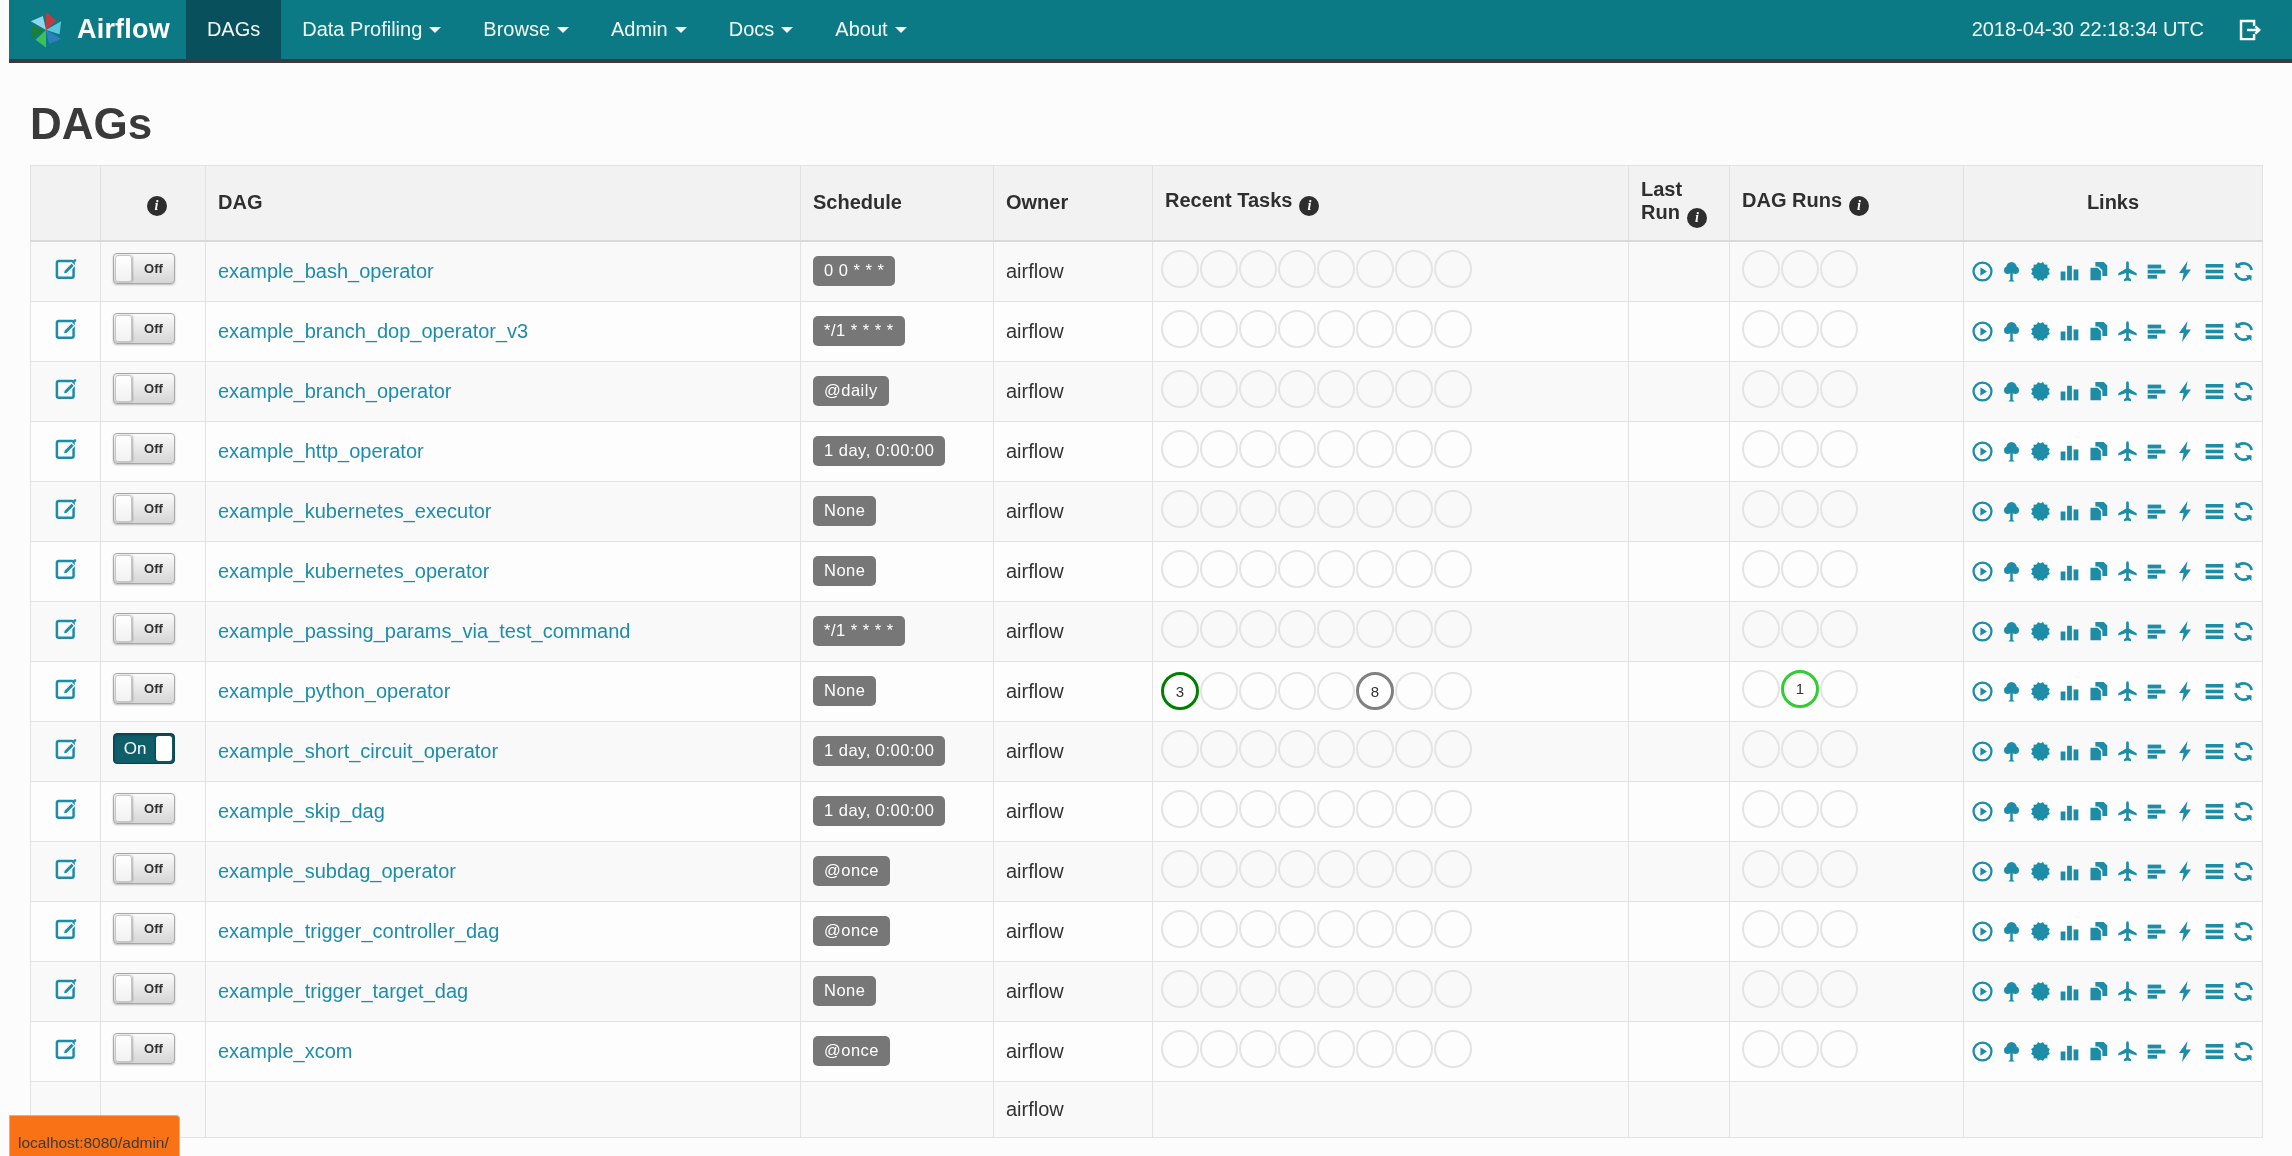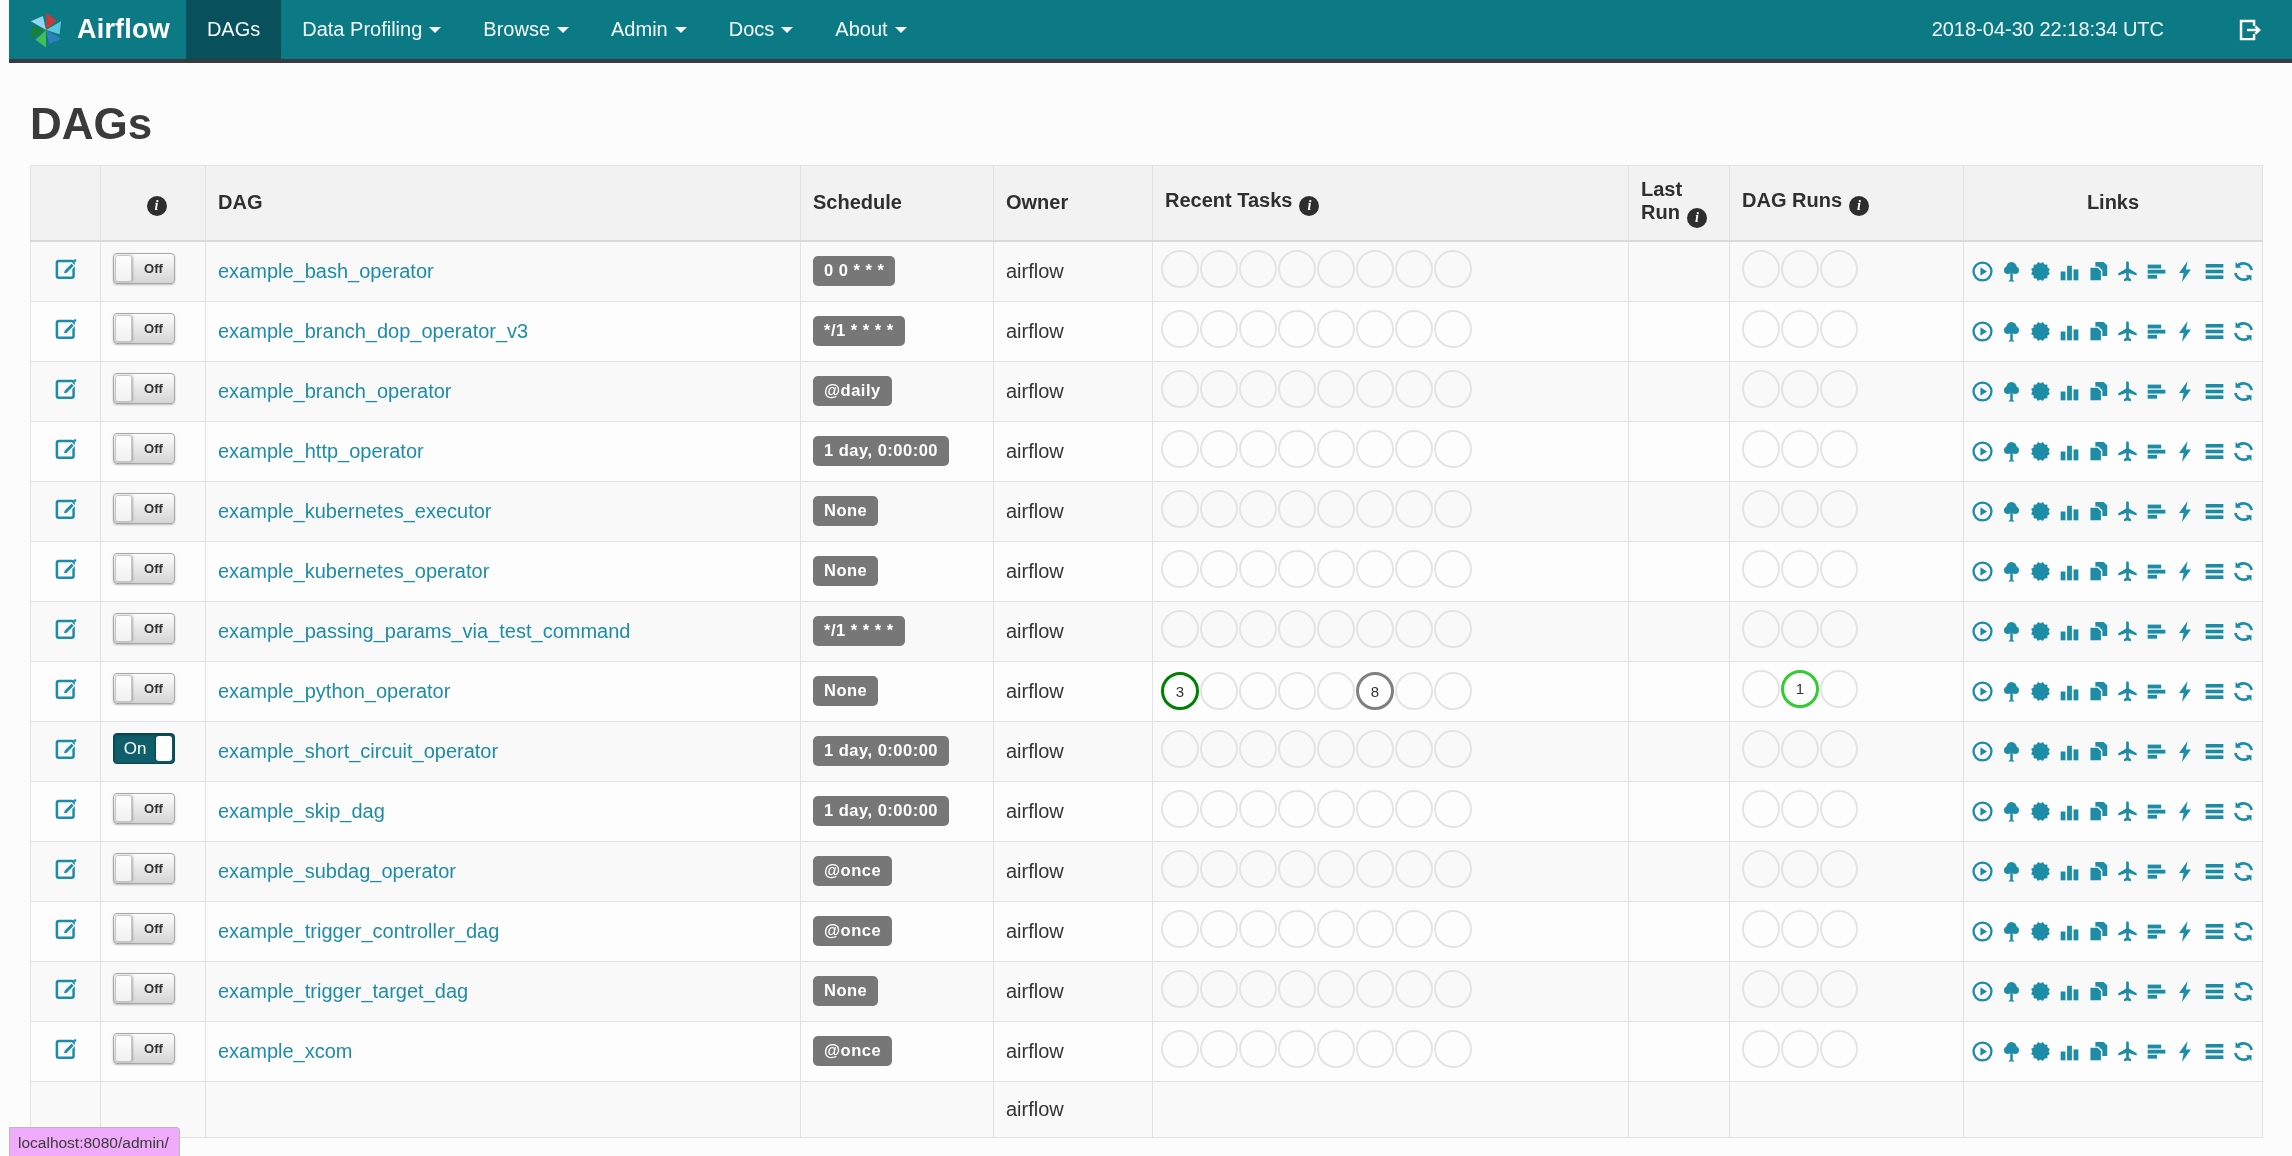--- a/index.html
+++ b/index.html
@@ -32,21 +32,21 @@
   .nav-item {
     display:flex; align-items:center; padding:0 21px; color:#f4fafa;
     font-size:20px; text-decoration:none; white-space:nowrap;
   }
   .nav-item.active { background:#07505c; }
   .caret {
     display:inline-block; margin-left:7px; width:0; height:0;
     border-left:6px solid transparent; border-right:6px solid transparent;
     border-top:6px solid #f4fafa;
   }
-  .nav-right { margin-left:auto; display:flex; align-items:center;gap:40px; }
+  .nav-right { margin-left:auto; display:flex; align-items:center; }
   .clock { color:#eef6f7; font-size:20px; }
   .logout { width:28px; height:28px; margin:0 28px 0 32px; display:inline-block; }
 
   
   .content { padding:0 30px 0 21px; }
   .page-title { font-size:44px; font-weight:600; color:#3a3a3a; margin:36px 0 0 0; }
   .search-row { display:flex; align-items:center; justify-content:flex-end; margin-top:24px; }
   .search-label { font-weight:bold; font-size:20px; margin-right:10px; color:#333; }
   .search-input {
     width:923px; height:48px; border:1px solid #bdbdbd; border-radius:6px;
@@ -88,42 +88,42 @@
   .toggle.off .tg-label { position:absolute; left:19px; right:0; top:0; bottom:0;
     display:flex; align-items:center; justify-content:center; font-size:13px; color:#333;font-weight:bold; }
   .toggle.on { background:#0f5f6b; border:1px solid #0a454f; box-shadow:inset 0 1px 3px rgba(0,0,0,.35); }
   .toggle.on .knob { position:absolute; right:2px; top:2px; bottom:2px; width:16px;
     background:#fff; border-radius:3px; box-shadow:-1px 0 2px rgba(0,0,0,.3); }
   .toggle.on .tg-label { position:absolute; left:2px; right:20px; top:0; bottom:0;
     display:flex; align-items:center; justify-content:center; font-size:17px; color:#fff; font-weight:normal; }
 
   .dag-link { color:#1e8ca8; text-decoration:none; }
   .badge {
-    display:inline-block; background:#777; color:#fff; font-weight:bold;
+    display:inline-block; background:#777; color:#fff; font-weight:normal;
     font-size:16.5px; padding:5px 11px 6px; border-radius:5px; white-space:nowrap;
     letter-spacing:.5px;
   }
   .c-rt { padding-left:8px; }
   .circles { display:inline-flex; align-items:center; }
   .cir {
     width:38px; height:38px; border:2px solid #e4e4e4; border-radius:50%;
     display:inline-flex; align-items:center; justify-content:center;
     margin-right:1px; font-size:15px; color:#333; background:transparent; cursor:pointer;
   }
   .cir.filled { border-width:3px; background:#fff; }
 
   .c-links { text-align:center; color:#1d8ca7; padding:8px 4px; white-space:nowrap; }
   .lk { display:inline-block; width:25px; height:25px; margin:0 2px; vertical-align:middle; cursor:pointer; }
   .lk svg { width:100%; height:100%; }
 
   
   .statusbar {
-    position:fixed; left:9px; bottom:0; z-index:60; background:#f0abfc;
+    position:fixed; left:9px; bottom:0; z-index:60; background:#f97316;
     border:1px solid #b9b9b9; border-bottom:none; border-top-right-radius:4px;
-    padding:6px 10px 4px 8px; font-size:15.5px; color:#3a3a3a;
+    padding:18px 10px 4px 8px; font-size:15.5px; color:#3a3a3a;
   }
 </style>
 </head>
 <body>
 
 <div class="wallpaper"></div>
 
 <div class="page">
 
   <div class="navbar">

